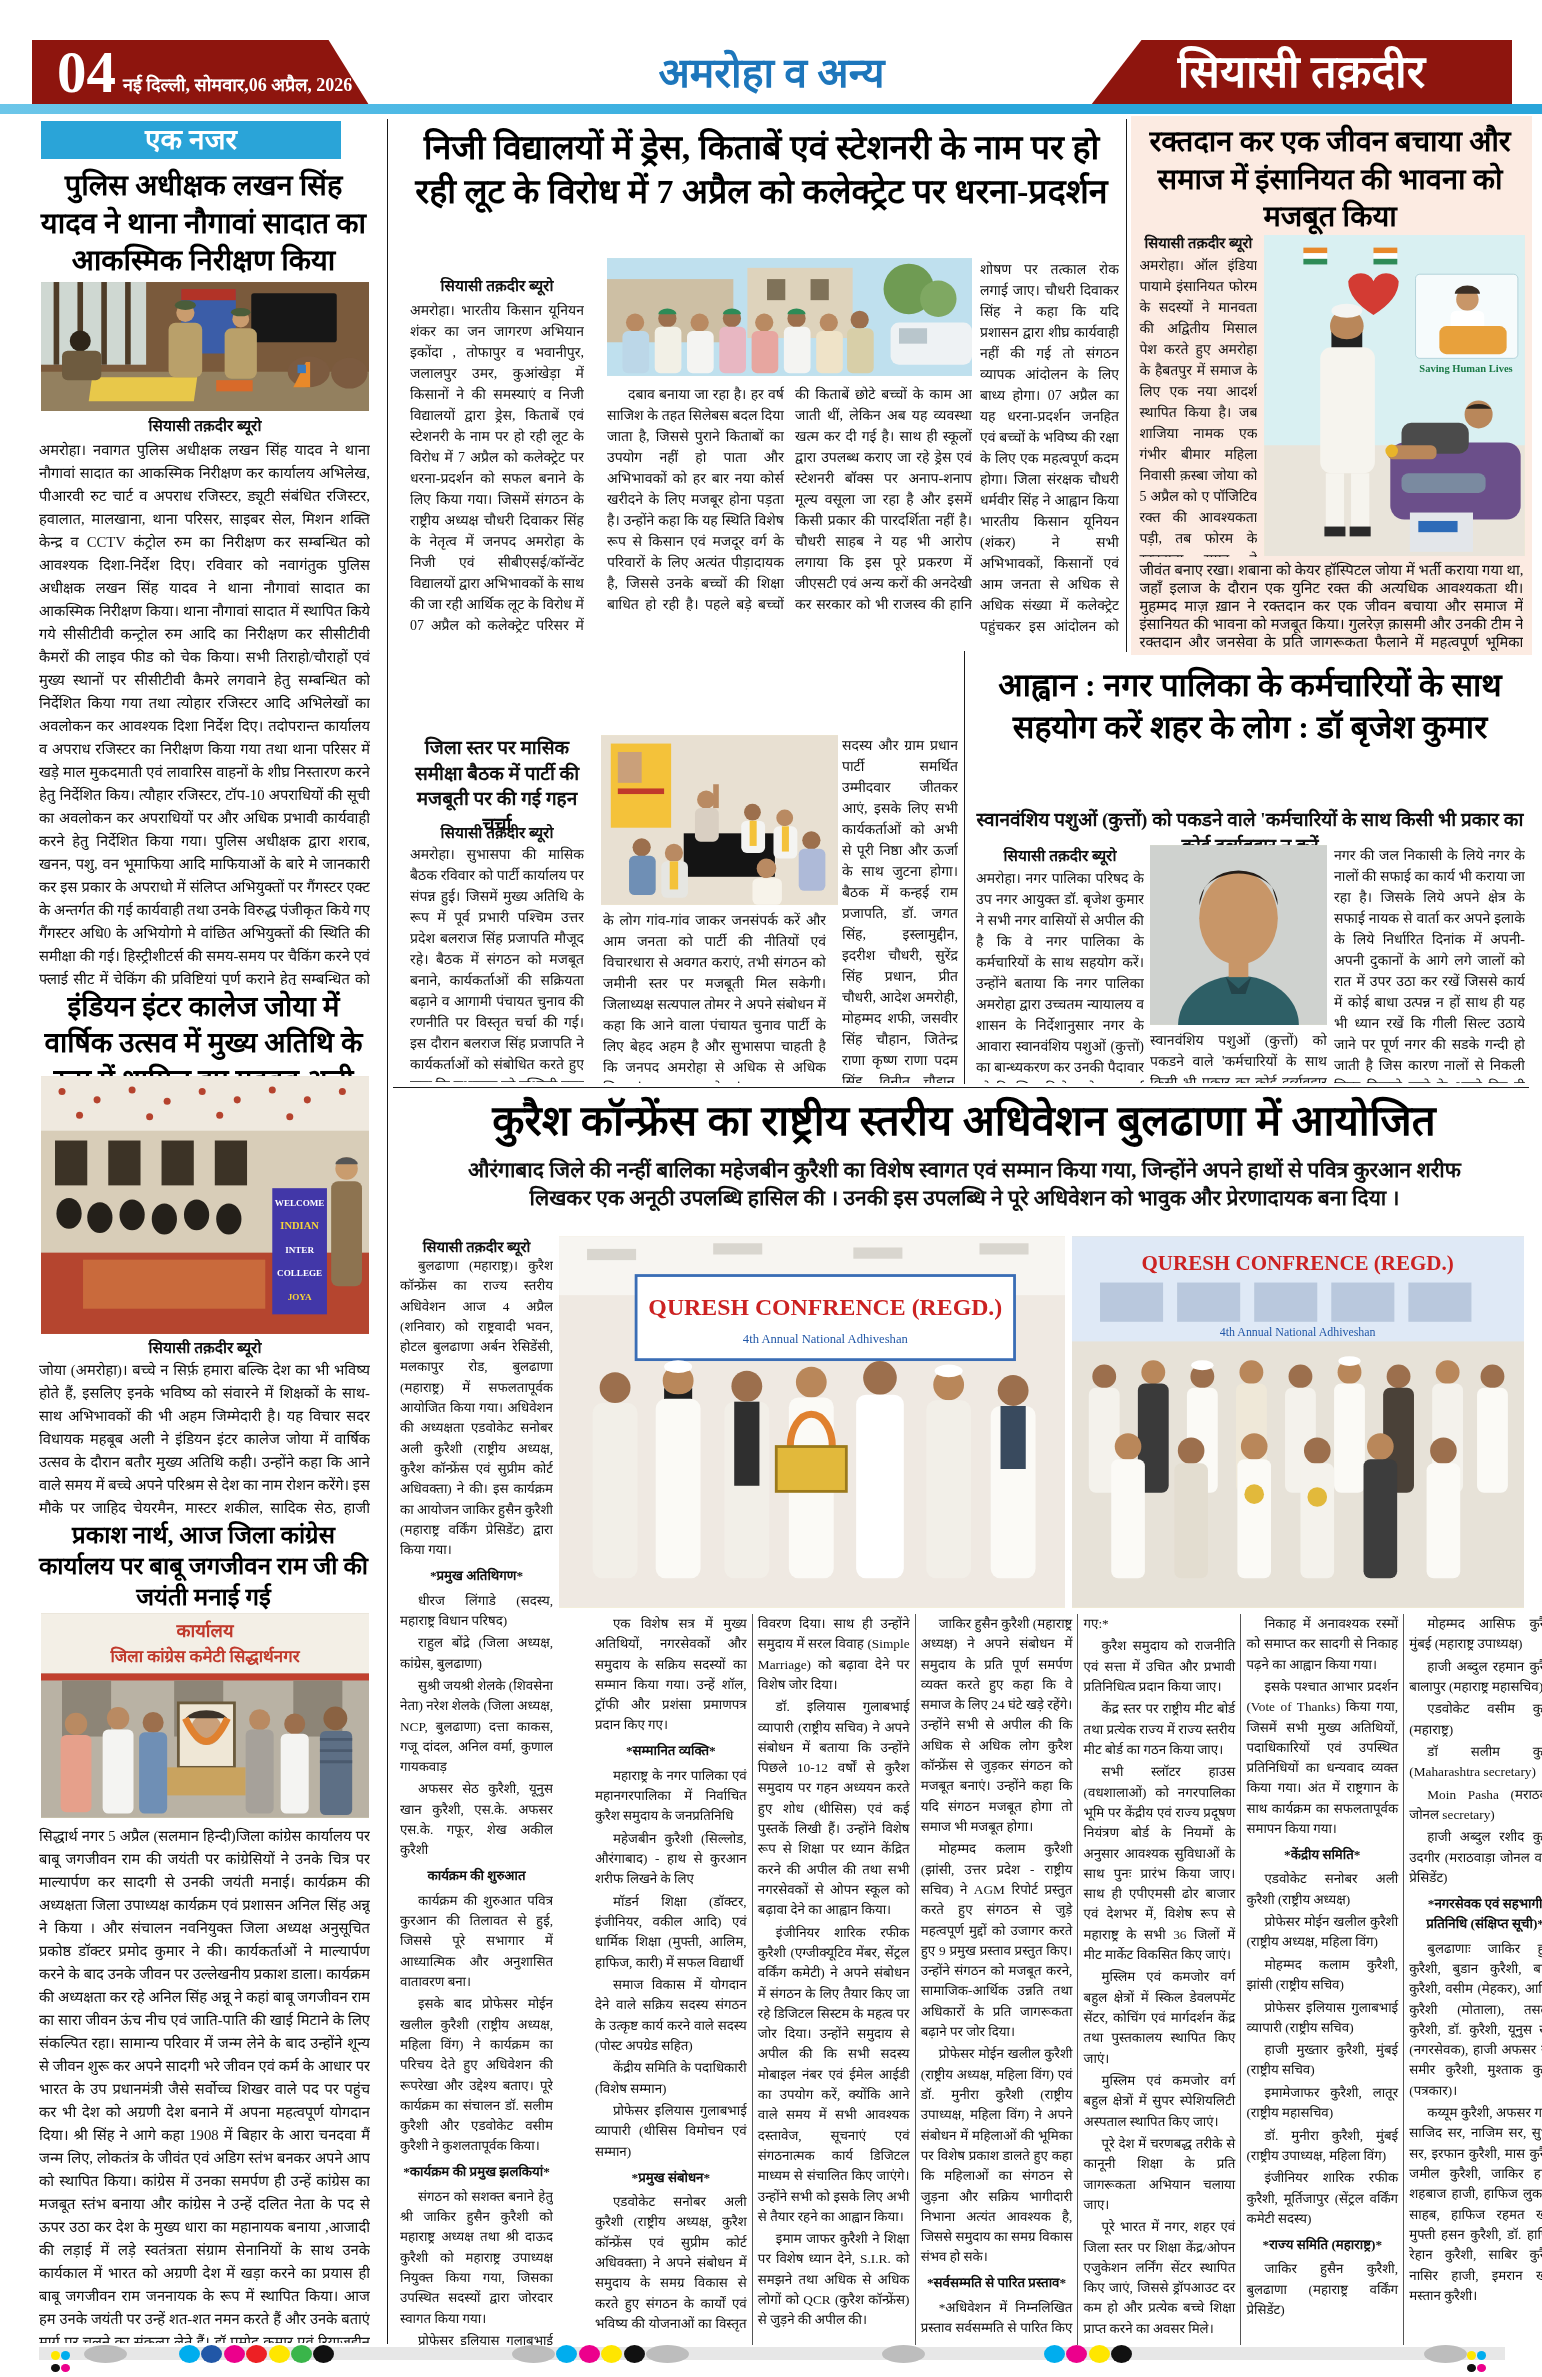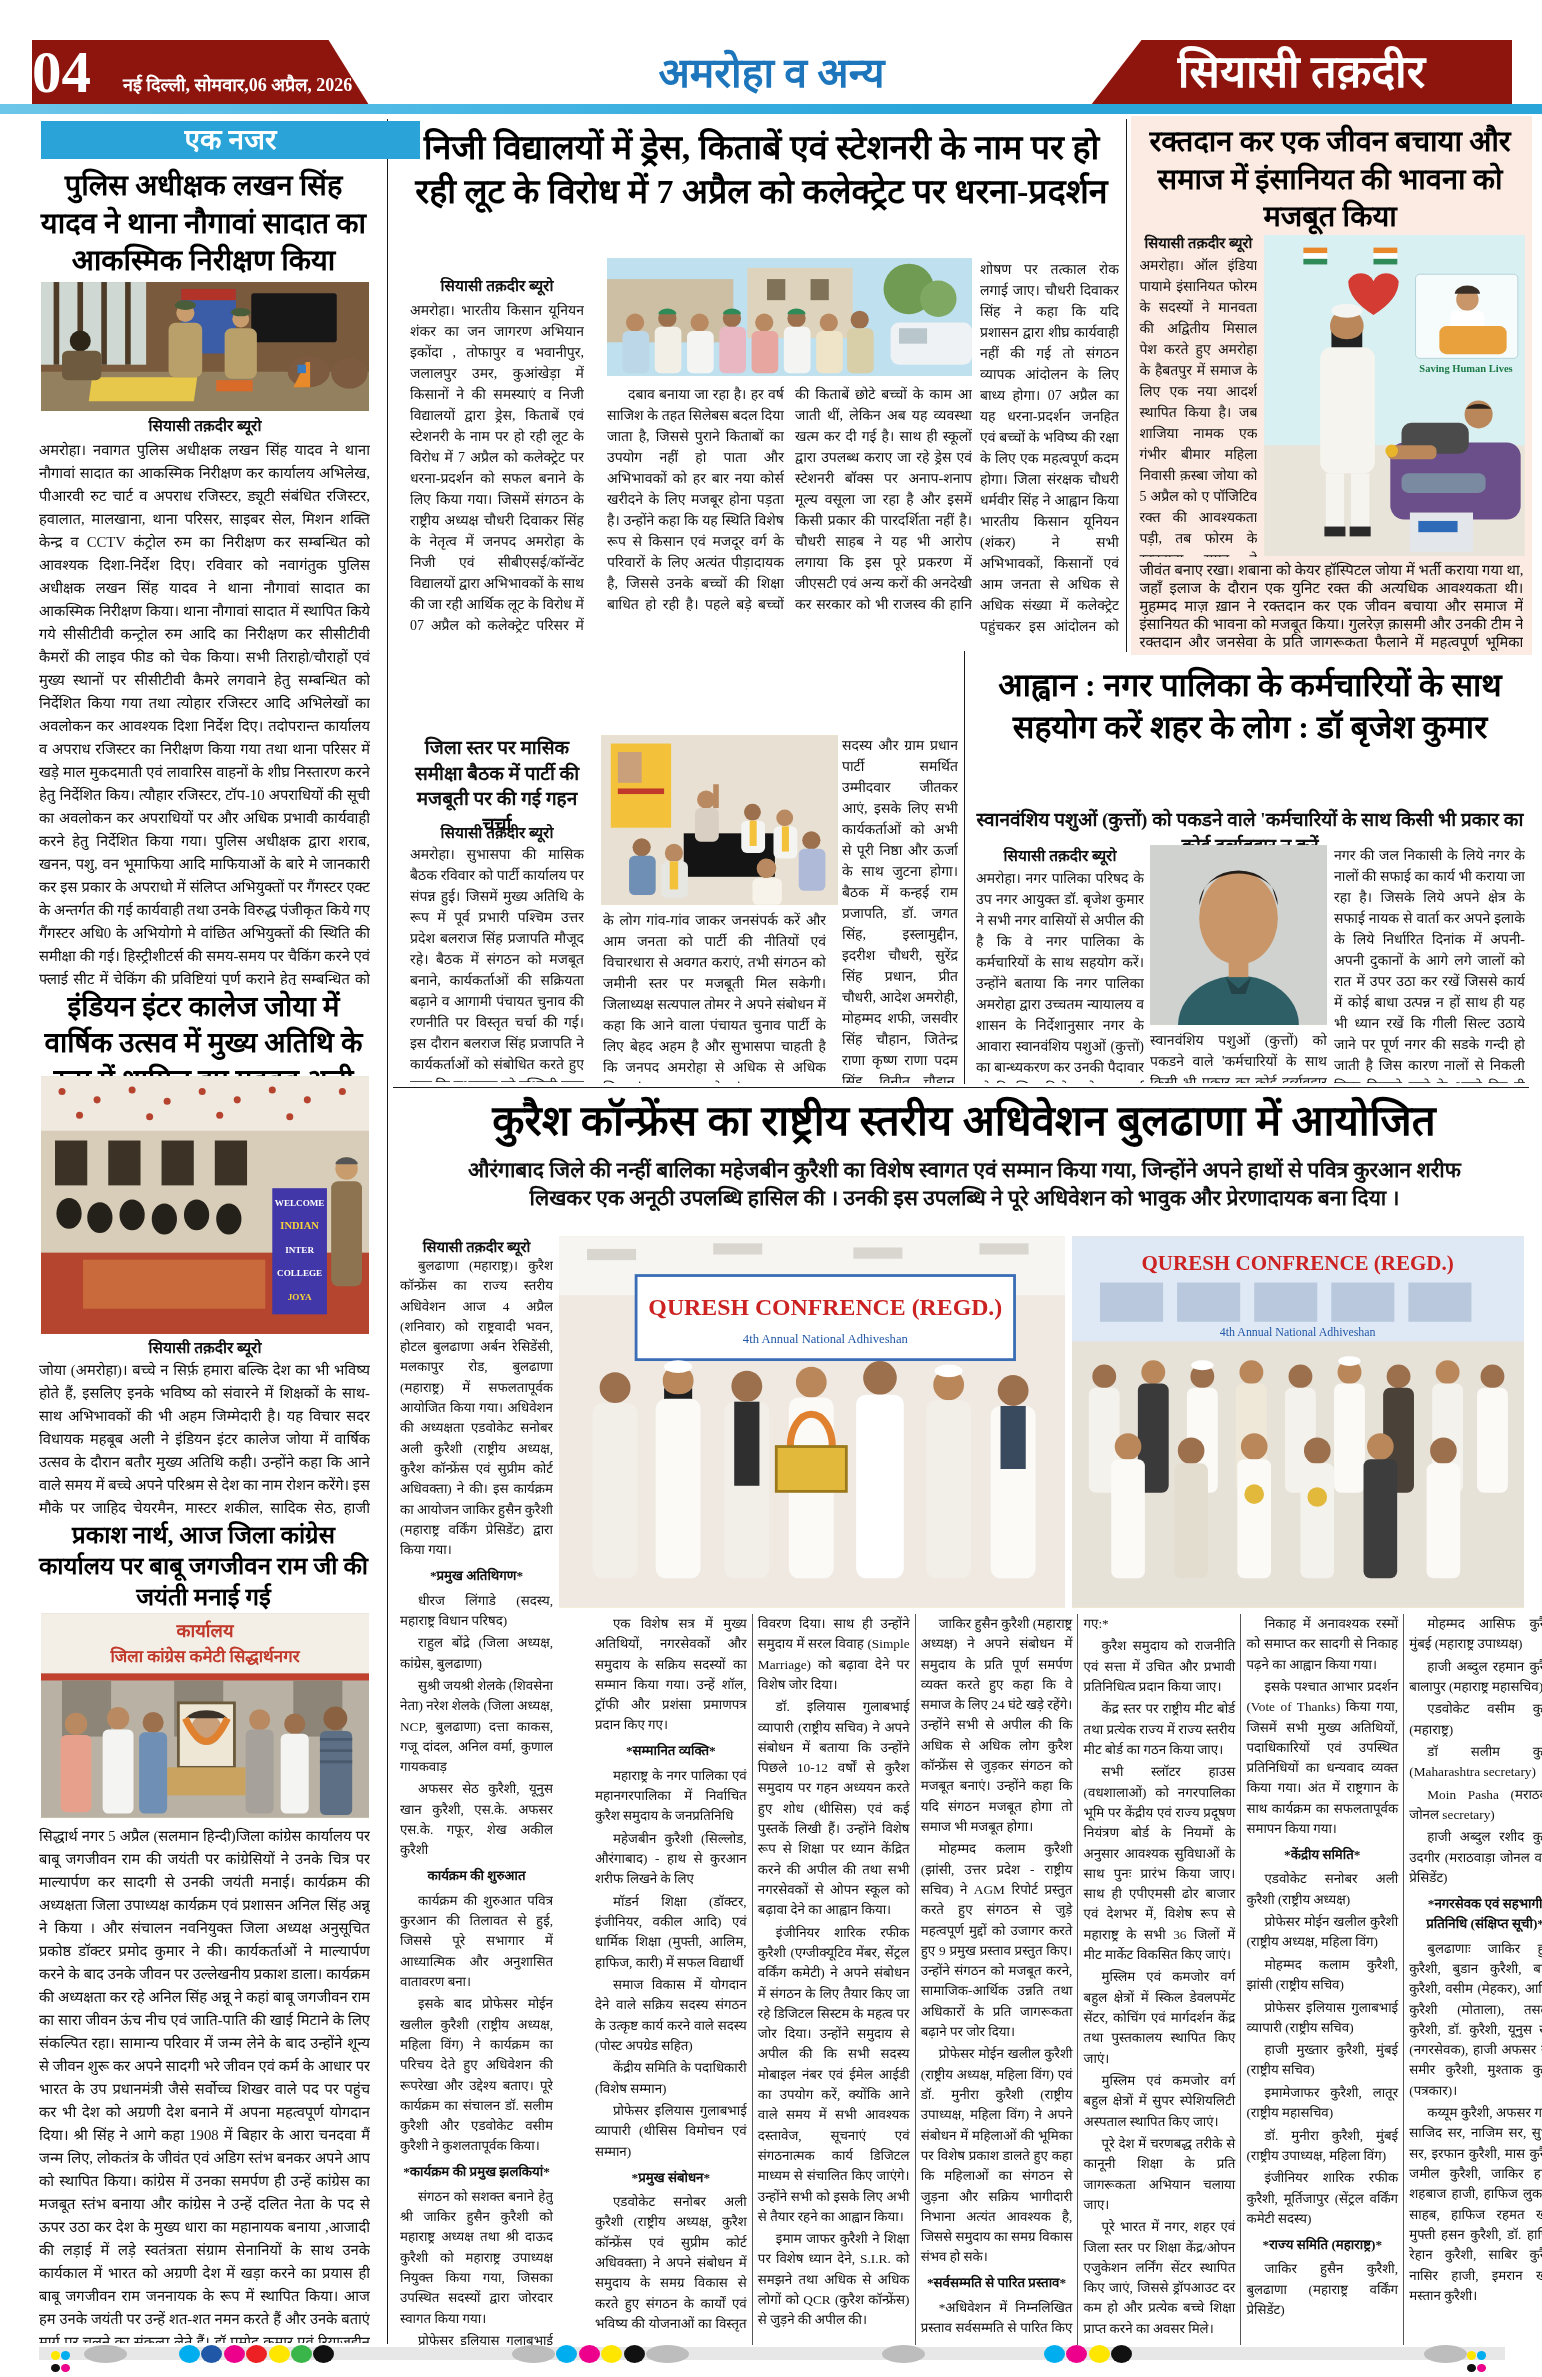--- a/index.html
+++ b/index.html
@@ -38,33 +38,33 @@
   .mark{display:inline-block;width:21px;height:18px;border-radius:50%;margin-right:1.4px;vertical-align:middle;}
   .mark.small{width:9px;height:8.4px;margin:0.7px;}
   .mark.wide{width:43px;}
 </style>
 </head>
 <body>
 
 <div class="page">
 
   <div class="abs redblk slant-r" style="left:32px;top:40px;width:337px;height:65px;">
-    <span class="abs pagenum" style="left:0;top:0;">04</span>
+    <span class="abs pagenum" style="left:25px;top:0;">04</span>
     <span class="abs dateline" style="left:91px;top:32px;width:231px;">नई दिल्ली, सोमवार,06 अप्रैल, 2026</span>
   </div>
   <div class="abs section-title" style="left:561px;top:43px;width:421px;">अमरोहा व अन्य</div>
   <div class="abs redblk slant-l masthead" style="left:1091px;top:40px;width:421px;height:65px;line-height:65px;">सियासी तक़दीर</div>
   <div class="abs bluebar" style="left:0;top:104px;width:1543px;height:9.8px;"></div>
 
   <div class="abs vr" style="left:387px;top:119px;height:2225px;"></div>
   <div class="abs vr" style="left:964px;top:651px;height:433px;"></div>
   <div class="abs vr" style="left:1126px;top:119px;height:533px;"></div>
   <div class="abs hr" style="left:393px;top:1087px;width:1136px;"></div>
 
-  <div class="abs banner" style="left:41px;top:121px;width:379px;height:38px;font-size:28px;line-height:38px;">एक नजर</div>
+  <div class="abs banner" style="left:41px;top:121px;width:300px;height:38px;font-size:28px;line-height:38px;">एक नजर</div>
 
   <div class="abs hl" style="left:35px;top:167px;width:337px;font-size:29px;">पुलिस अधीक्षक लखन सिंह यादव ने थाना नौगावां सादात का आकस्मिक निरीक्षण किया</div>
 
   <div class="abs photo" style="left:41px;top:282px;width:328px;height:129px;">
     <svg viewBox="0 0 468 184">
       <rect width="468" height="184" fill="#7a5a3c"></rect>
       <rect x="0" y="0" width="150" height="118" fill="#cfd8d2"></rect>
       <rect x="18" y="0" width="8" height="118" fill="#4e3c28"></rect>
         <rect x="52" y="0" width="8" height="118" fill="#4e3c28"></rect>
         <rect x="86" y="0" width="8" height="118" fill="#4e3c28"></rect>

